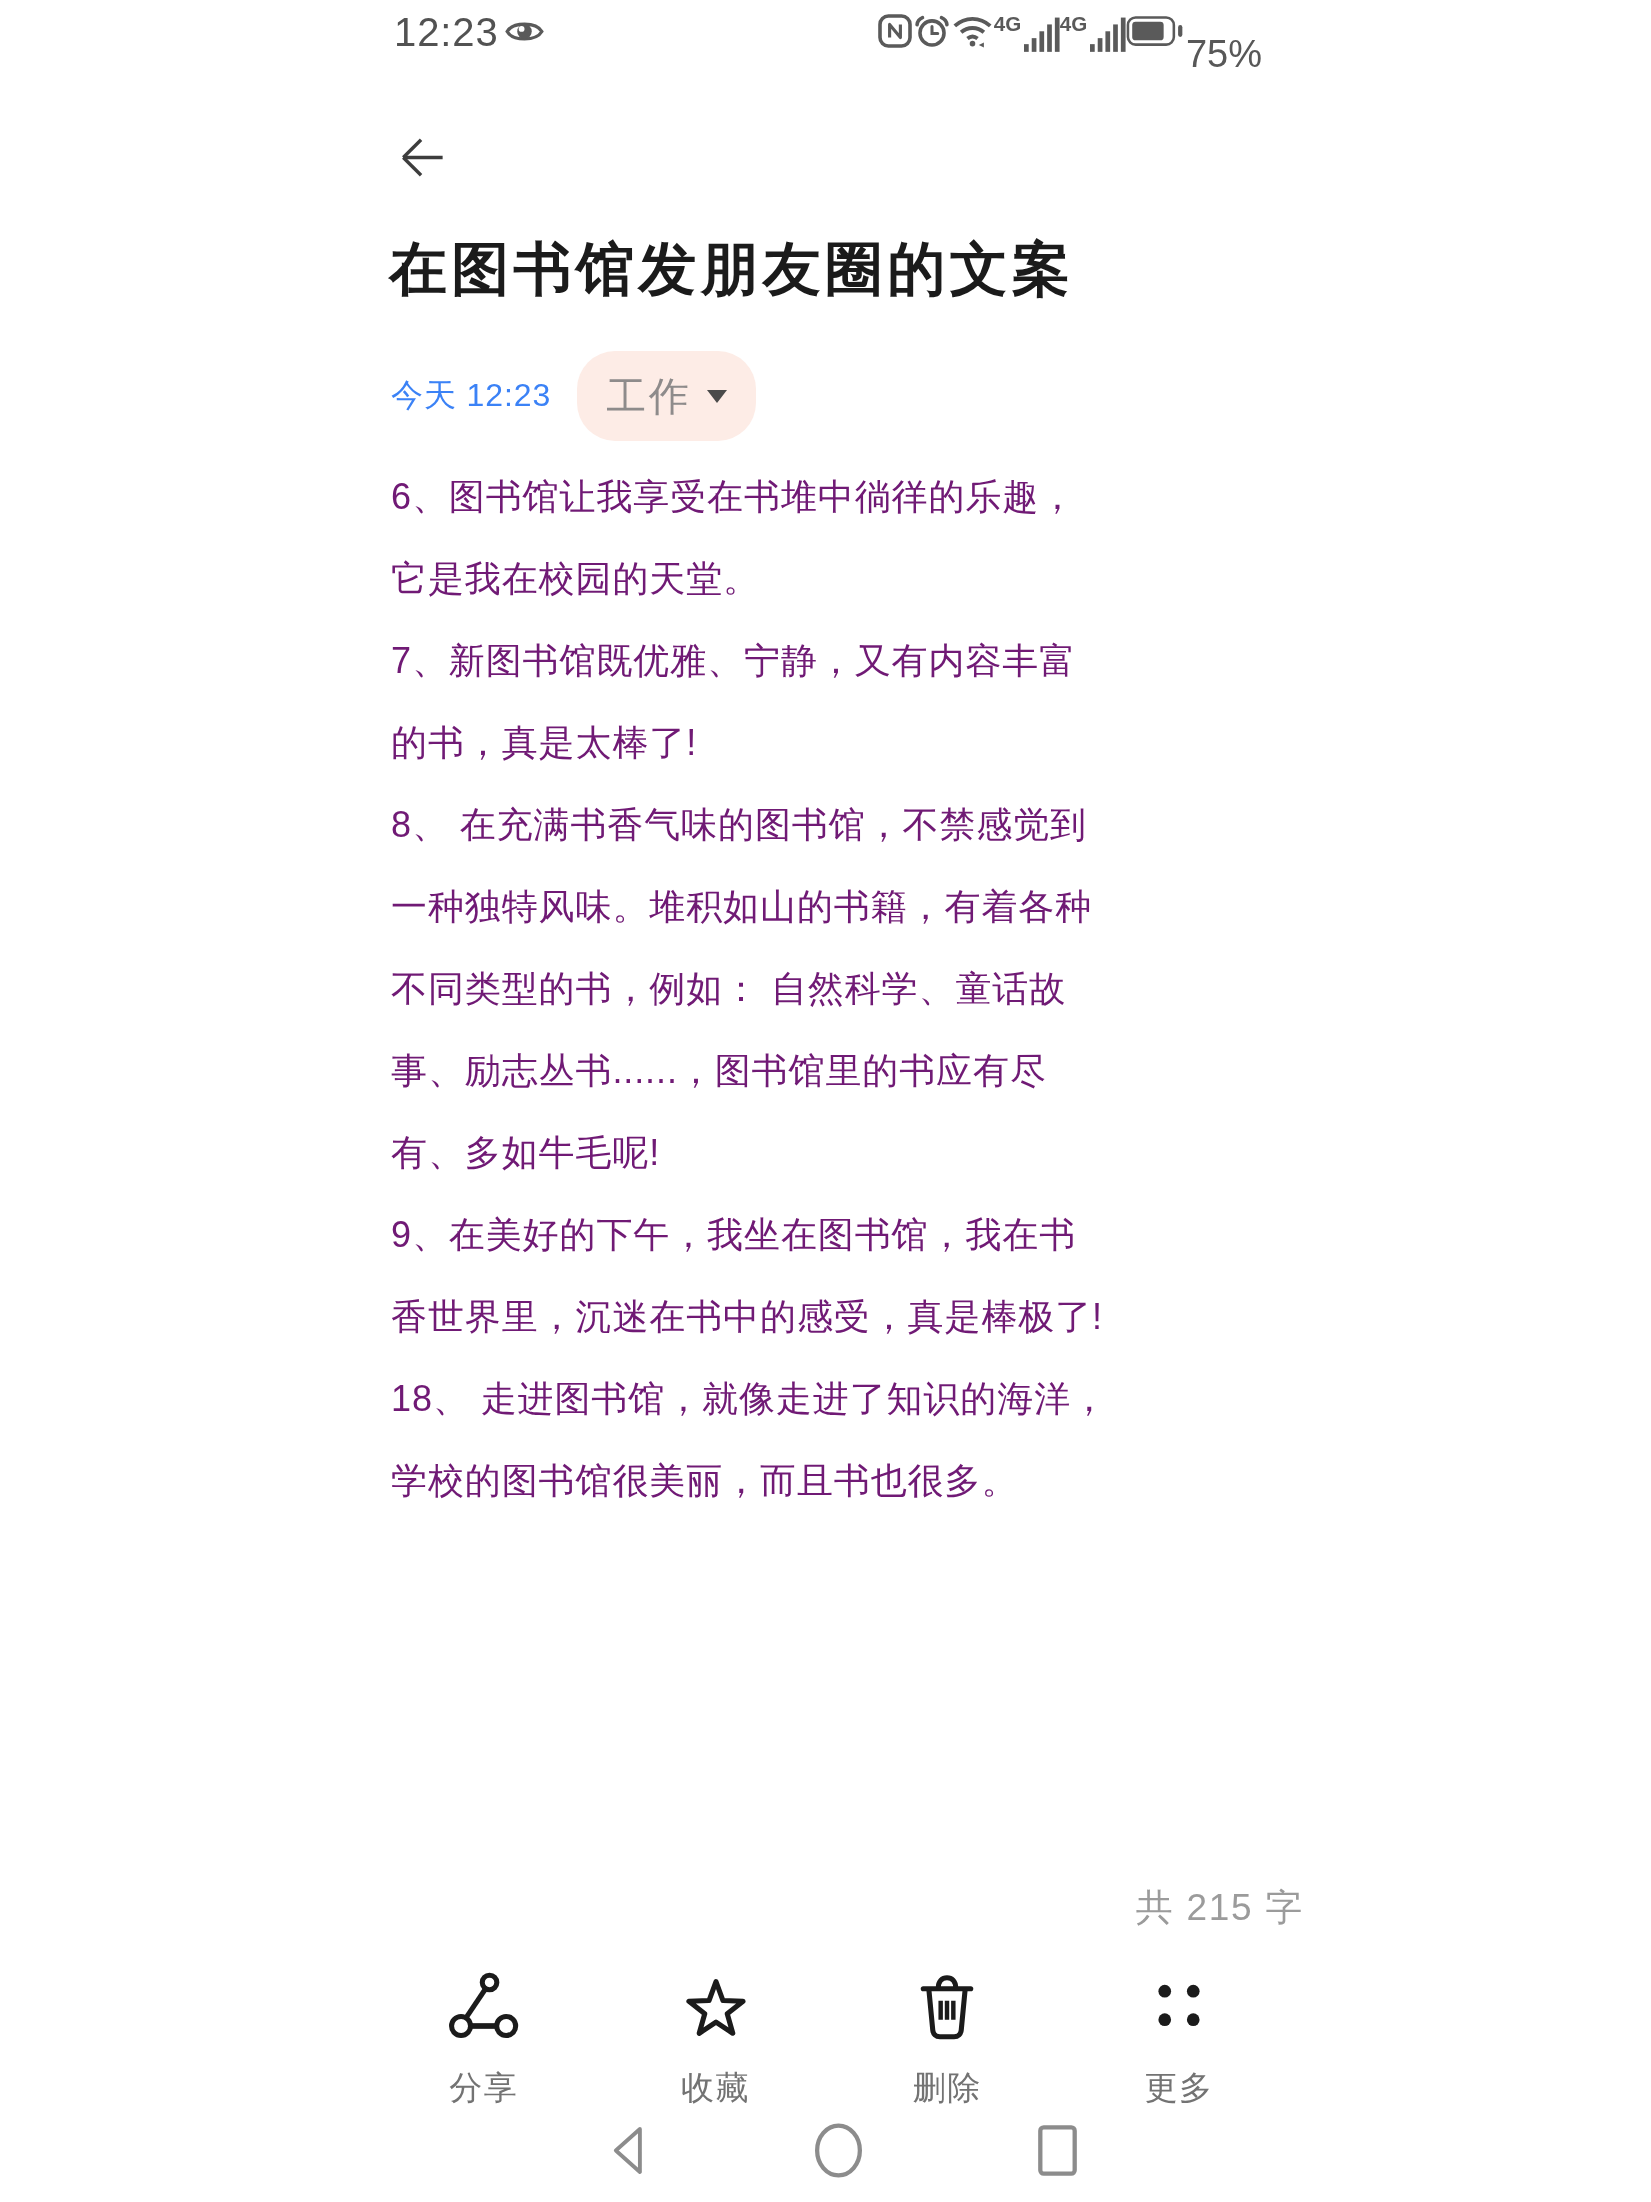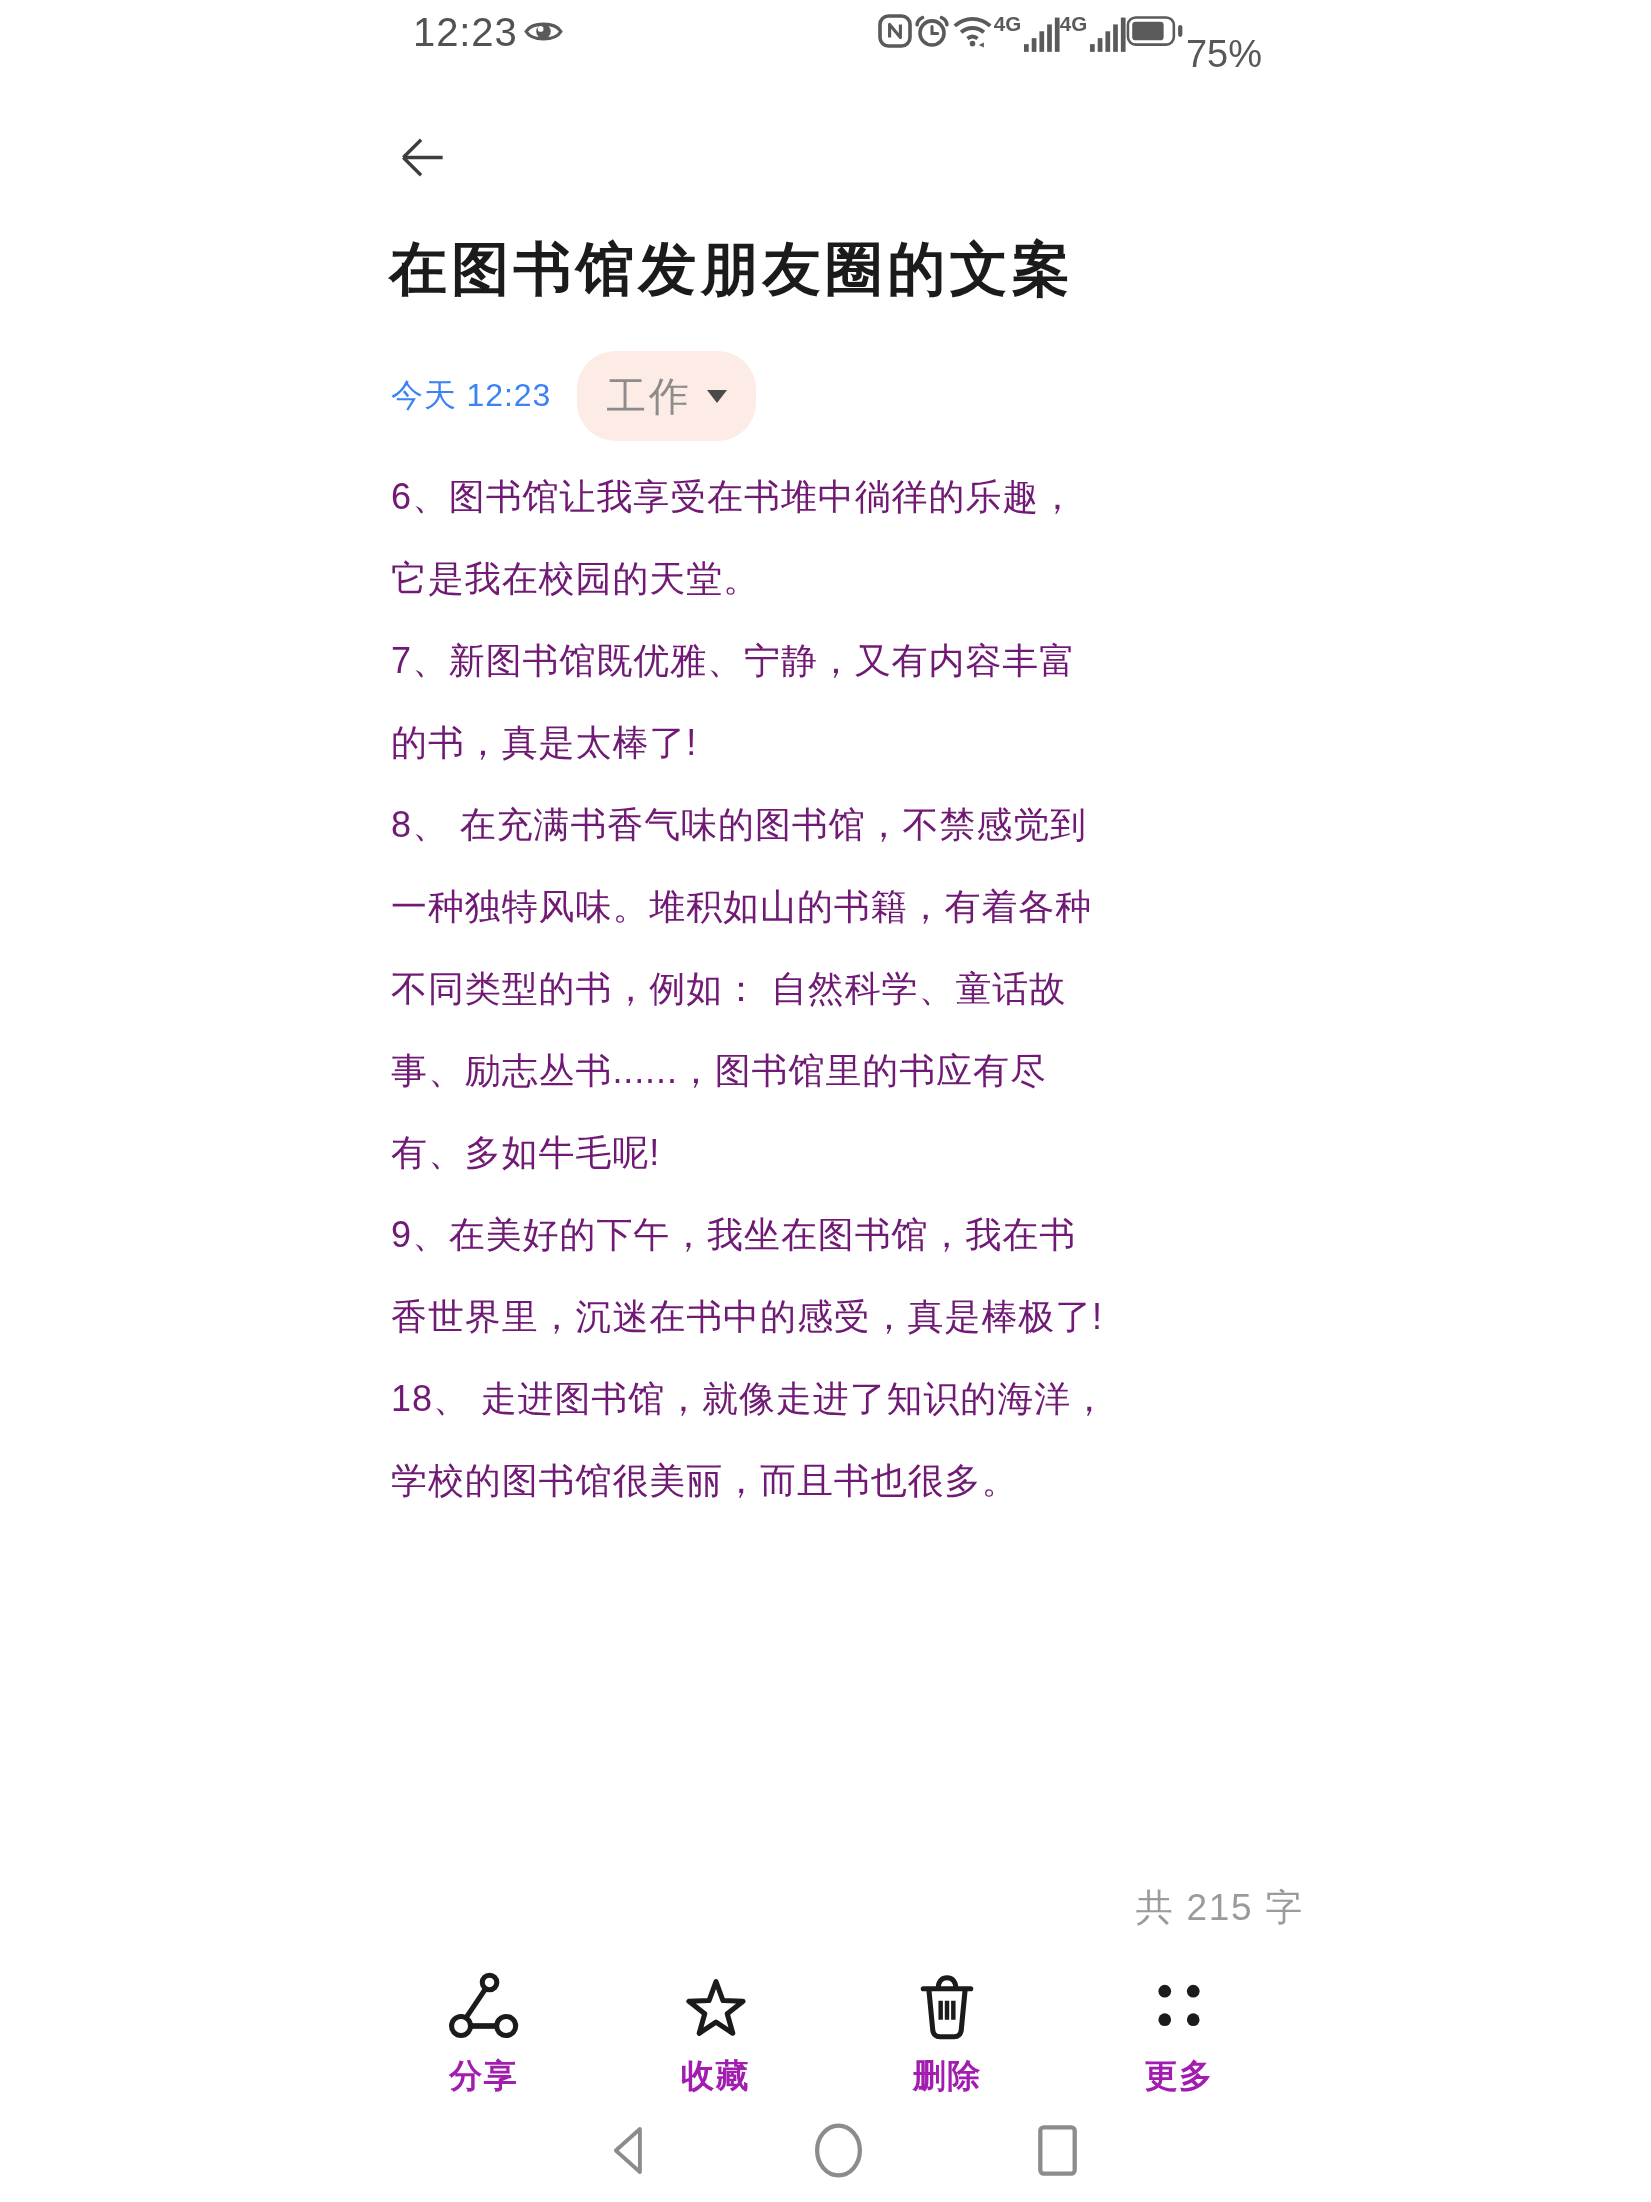--- a/index.html
+++ b/index.html
@@ -1,21 +1,21 @@
 <!DOCTYPE html>
 <html style="font-size:13.8px"><head>
 <meta charset="utf-8">
 <style>
   html,body { margin:0; padding:0; background:#ffffff; }
   .screen {
     position:relative; width:1652px; height:2203px; background:#ffffff; overflow:hidden;
     font-family:"Liberation Sans", sans-serif; color:#1f1f1f;
   }
   
-  .status-left { position:absolute; left:413px; top:10.3px; display:flex; align-items:center; gap:5px; }
+  .status-left { position:absolute; left:394px; top:10.3px; display:flex; align-items:center; gap:5px; }
   .sb-time { font-size:40px; color:#525252; letter-spacing:0.9px; }
   .status-right { position:absolute; right:390px; top:8.6px; height:48px; display:flex; align-items:center; gap:0; }
   .sb-pct { font-size:38px; color:#585858;margin-top:44px; }
   .sig { display:flex; align-items:flex-start; }
   .sig-4g { font-size:20.6px; font-weight:700; color:#5a5a5a; margin-right:2.6px; line-height:1; margin-top:1.7px; }
   
   .back-btn { position:absolute; left:389px; top:126px; width:65px; height:65px; display:flex; align-items:center; justify-content:center; }
   .note-title { position:absolute; left:389px; top:231px; margin:0; font-size:58px; font-weight:700; letter-spacing:4.3px; color:#1b1b1b; white-space:nowrap; }
   .meta-row { position:absolute; left:391px; top:351px; display:flex; align-items:center; }
   .note-date { font-size:32px; color:#3b82f6; letter-spacing:0.9px; }
@@ -23,21 +23,21 @@
   .tag-label { font-size:40px; color:#8e8b8b; letter-spacing:2.6px; }
   .tag-caret { width:0; height:0; border-left:10.3px solid transparent; border-right:10.3px solid transparent; border-top:13.8px solid #4a4a4a; margin-left:15.5px; }
   
   .note-body { position:absolute; left:391px; top:456px; width:938px; }
   .body-line { height:82px; line-height:82px; font-size:36px; color:#701a75; white-space:nowrap; letter-spacing:0.9px; }
   .word-count { position:absolute; right:348px; top:1883px; font-size:37px; color:#9b9b9b; letter-spacing:1.7px; }
   
   .toolbar { position:absolute; left:368px; top:1962px; width:927px; display:flex; }
   .tool { flex:1; display:flex; flex-direction:column; align-items:center; background:none; border:none; padding:0; cursor:pointer; }
   .tool-icon { height:89px; display:flex; align-items:center; justify-content:center; }
-  .tool-label { font-size:33px; color:#a21caf; margin-top:3px; letter-spacing:1.7px; font-family:"Liberation Sans", sans-serif;font-weight:bold; }
+  .tool-label { font-size:33px; color:#737373; margin-top:15px; letter-spacing:1.7px; font-family:"Liberation Sans", sans-serif; }
   
   .nav-bar { position:absolute; left:0; top:2118px; width:1652px; height:69px; }
   .nav-btn { position:absolute; background:none; border:none; padding:0; cursor:pointer; }
   .nav-back { left:607px; top:5.2px; }
   .nav-home { left:812px; top:3.4px; }
   .nav-recents { left:1036px; top:5.2px; }
 </style>
 </head>
 <body>
 

